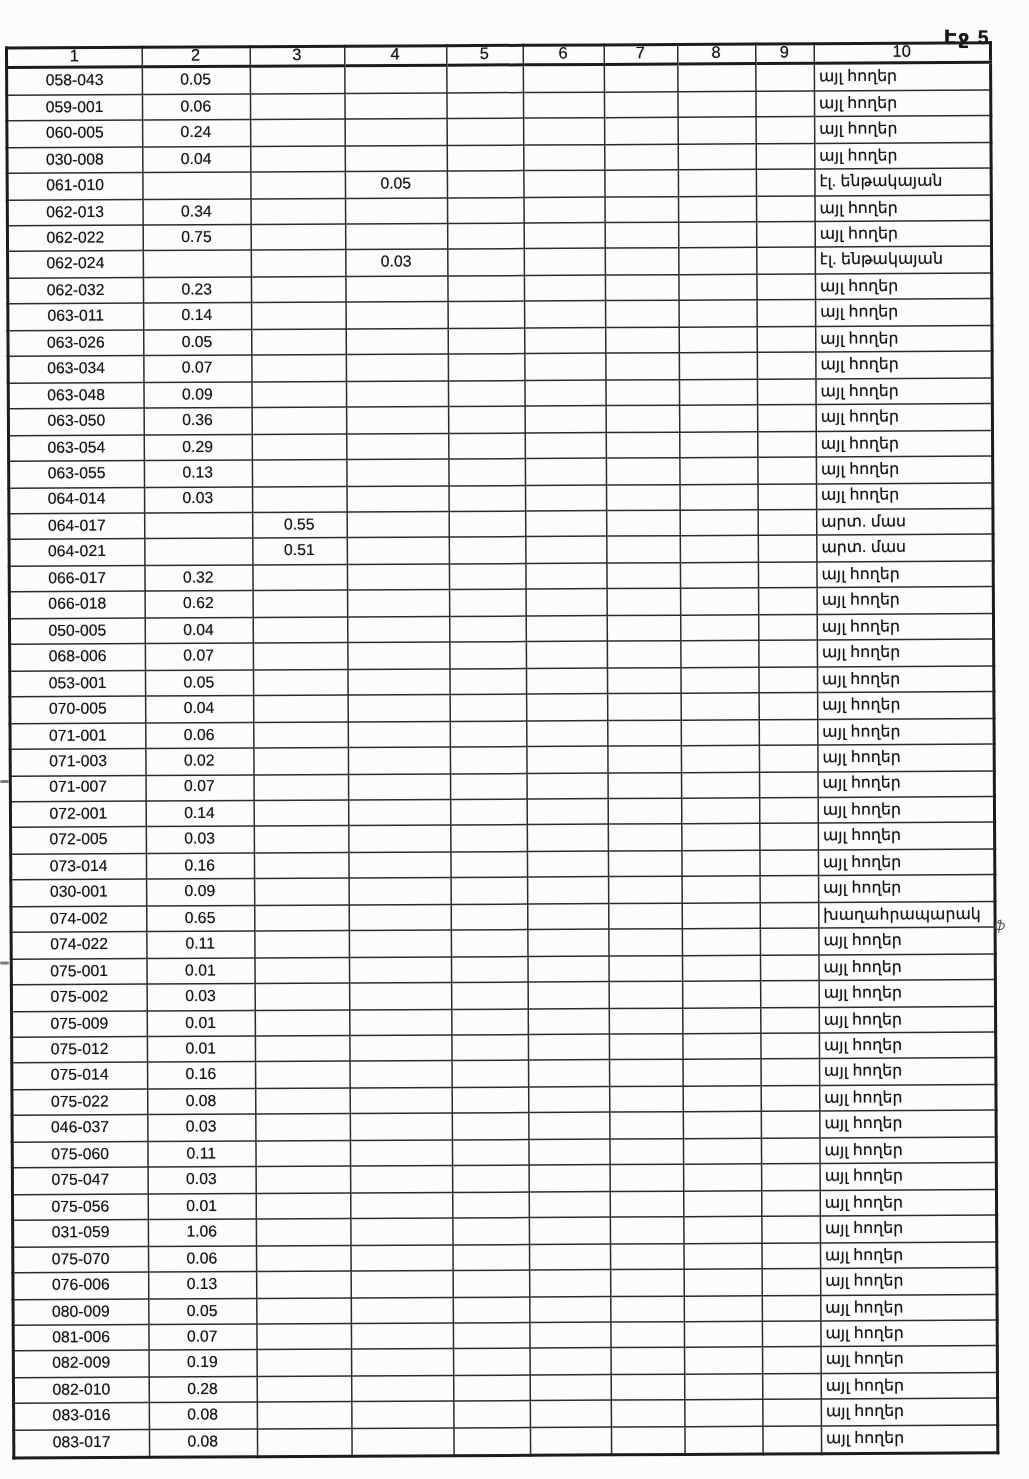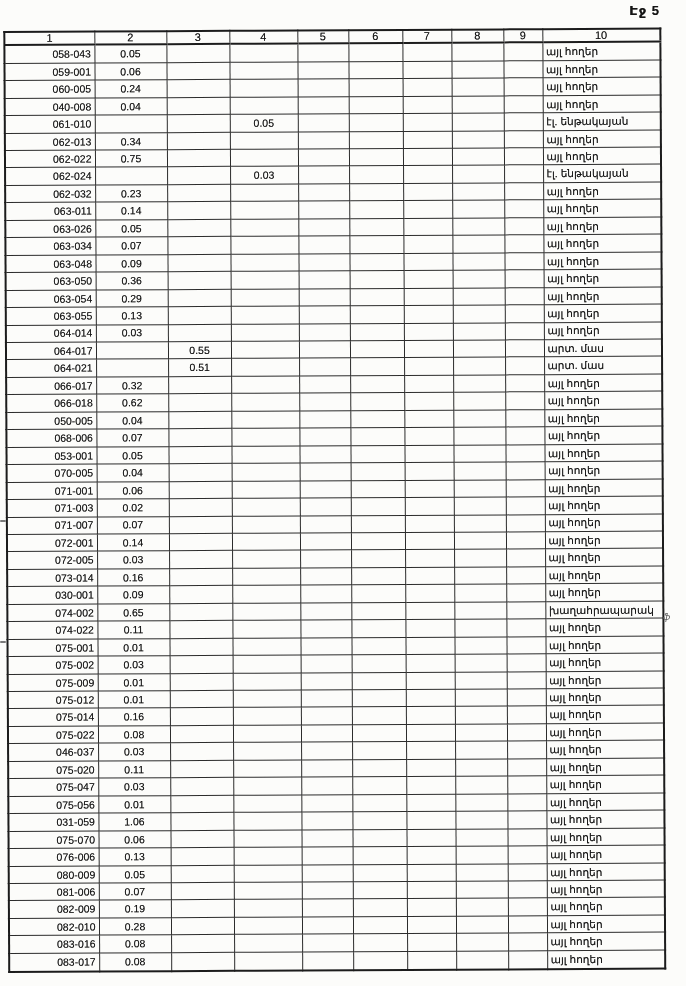--- a/index.html
+++ b/index.html
@@ -3,41 +3,41 @@
 <meta charset="utf-8">
 <style>
   html,body{margin:0;padding:0;}
   body{
     width:686px;height:986px;position:relative;overflow:hidden;
     background:#fcfcfa;
     font-family:"Liberation Sans","DejaVu Sans",sans-serif;
     color:#151515;
   }
   .page-label{
-    position:absolute;top:3px;right:26px;
+    position:absolute;top:17px;right:26px;
     font-weight:bold;font-size:13px;letter-spacing:1px;
     text-shadow:0 0 0.5px rgba(0,0,0,.6);
   }
   table.grid{
     position:absolute;left:8px;top:31px;width:656px;height:942px;
     border-collapse:collapse;table-layout:fixed;
     border:2px solid #1c1c1c;
     transform:rotate(-0.3deg);transform-origin:0 95%;
   }
   .grid th,.grid td{
     border:1px solid #2c2c2c;
     font-size:10.5px;line-height:1;
     padding:0 3px;overflow:hidden;white-space:nowrap;
     text-shadow:0 0 0.6px rgba(10,10,10,.55);
   }
   .grid th{
     font-weight:normal;font-size:11px;text-align:center;
     border-bottom:2px solid #1c1c1c;
   }
-  .c-code{text-align:right;}
+  .c-code{text-align:center;}
   .c-num{text-align:center;}
   .c-label{text-align:left;padding-left:4px;}
   .margin-note{
     position:absolute;left:663px;top:612px;
     font-size:9px;color:#5a5a5a;font-style:italic;
   }
   .scan-dash{
     position:absolute;width:6px;height:2px;background:#7a7a7a;border-radius:1px;
   }
   .dash1{left:0;top:520px;}
@@ -106,21 +106,21 @@
         <td class="c-num"></td>
         <td class="c-num"></td>
         <td class="c-num"></td>
         <td class="c-num"></td>
         <td class="c-num"></td>
         <td class="c-num"></td>
         <td class="c-num"></td>
         <td class="c-label">այլ հողեր</td>
       </tr>
       <tr>
-        <td class="c-code">040-008</td>
+        <td class="c-code">030-008</td>
         <td class="c-num">0.04</td>
         <td class="c-num"></td>
         <td class="c-num"></td>
         <td class="c-num"></td>
         <td class="c-num"></td>
         <td class="c-num"></td>
         <td class="c-num"></td>
         <td class="c-num"></td>
         <td class="c-label">այլ հողեր</td>
       </tr>
@@ -562,21 +562,21 @@
         <td class="c-num"></td>
         <td class="c-num"></td>
         <td class="c-num"></td>
         <td class="c-num"></td>
         <td class="c-num"></td>
         <td class="c-num"></td>
         <td class="c-num"></td>
         <td class="c-label">այլ հողեր</td>
       </tr>
       <tr>
-        <td class="c-code">075-020</td>
+        <td class="c-code">075-060</td>
         <td class="c-num">0.11</td>
         <td class="c-num"></td>
         <td class="c-num"></td>
         <td class="c-num"></td>
         <td class="c-num"></td>
         <td class="c-num"></td>
         <td class="c-num"></td>
         <td class="c-num"></td>
         <td class="c-label">այլ հողեր</td>
       </tr>

